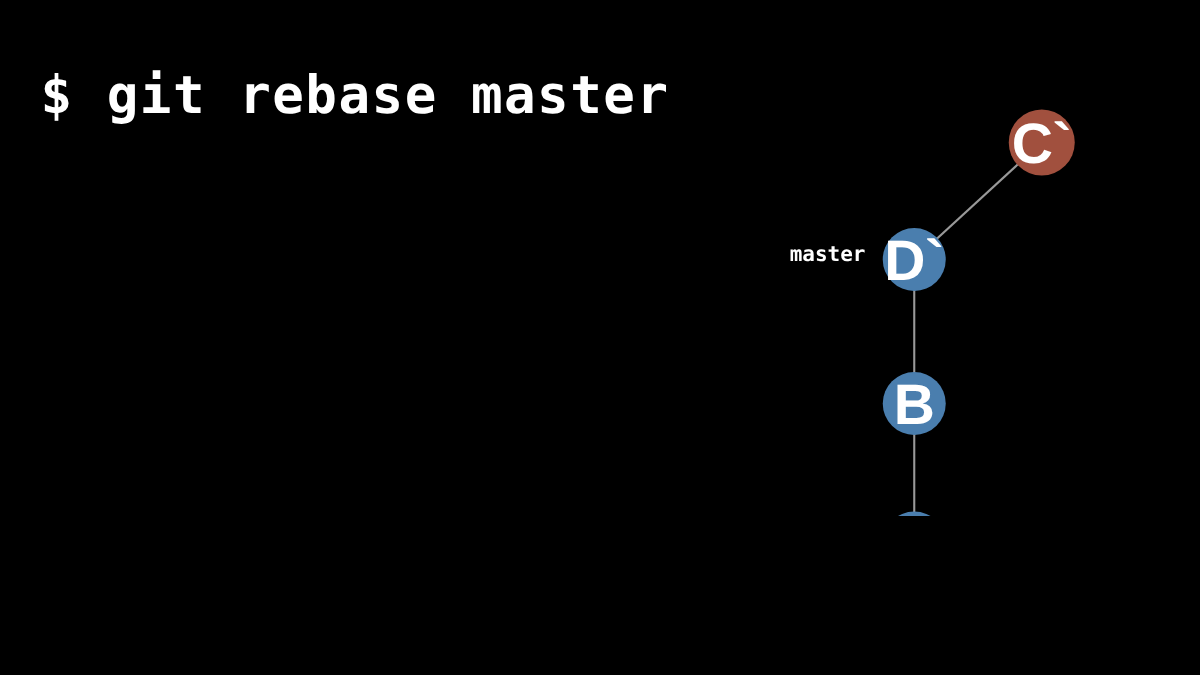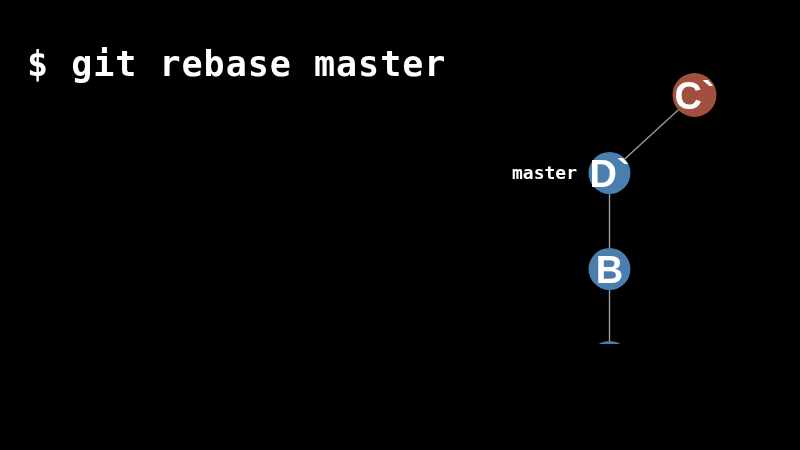--- a/index.html
+++ b/index.html
@@ -32,21 +32,21 @@
     transform: translateX(-50%);
     font-size: 18px;
     font-weight: bold;
     color: var(--text, #fff);
     white-space: pre;
   }
   .master-label {
     position: absolute;
     right: 223px;
     top: 162px;
-    font-size: 18px;
+    font-size: 14px;
     font-weight: bold;
     color: var(--text, #fff);
     white-space: pre;
   }
   svg.graph {
     position: absolute;
     left: 0;
     top: 0;
   }
   svg.graph text {

